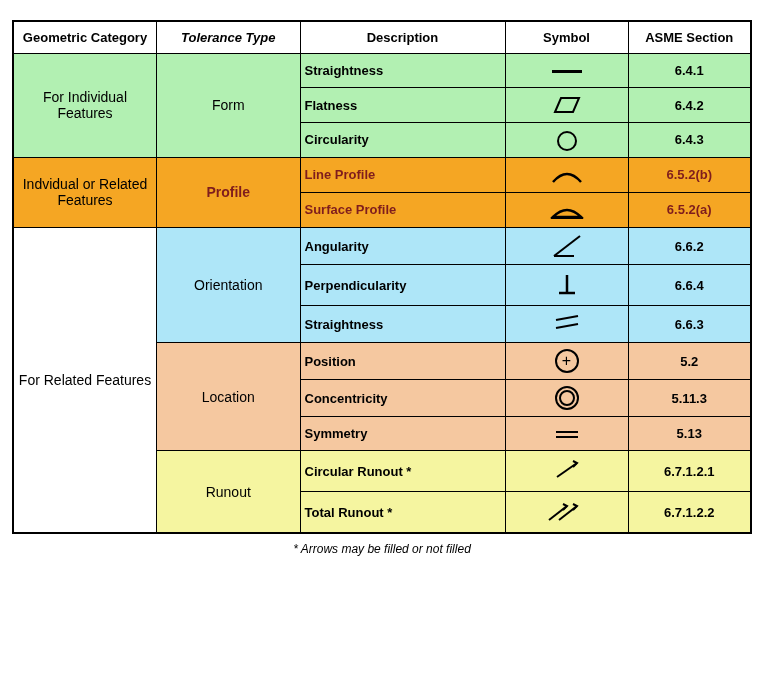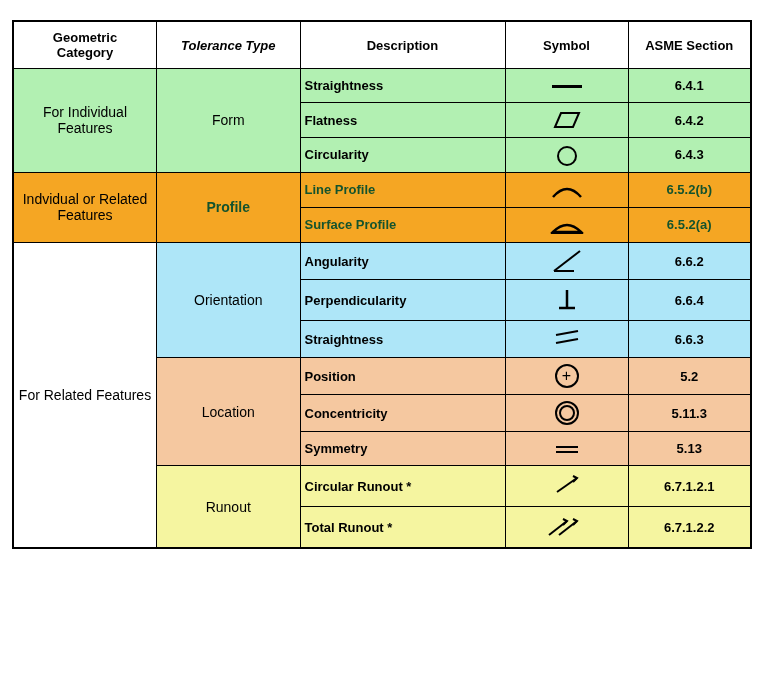--- a/index.html
+++ b/index.html
@@ -25,21 +25,21 @@
     th, td {
       border: 1px solid #000;
       text-align: center;
       padding: 6px 4px;
       vertical-align: middle;
     }
     thead th {
       background: #fff;
       font-weight: bold;
       font-size: 13px;
-      padding: 8px 12px;
+      padding: 8px 4px;
     }
     .col-category { width: 140px; }
     .col-tolerance { width: 140px; font-style: italic; }
     .col-description { width: 200px; }
     .col-symbol { width: 120px; }
     .col-asme { width: 120px; }
 
     .bg-green { background-color: #b2f0b2; }
     .bg-orange { background-color: #f5a623; color: #000; }
     .bg-blue { background-color: #aee6f8; }
@@ -135,21 +135,21 @@
     }
     .sym-symmetry span {
       display: block;
       width: 22px;
       height: 2px;
       background: #000;
     }
 
     .orange-bold {
       font-weight: bold;
-      color: #14532d;
+      color: #7f1d1d;
     }
 
     
     svg.sym { vertical-align: middle; }
   </style>
 </head>
 <body>
 
 <div class="table-container">
   <table>
@@ -290,13 +290,14 @@
             <polyline points="18,6 22,8 18,12" fill="none" stroke="#000" stroke-width="2"></polyline>
             <line x1="14" y1="22" x2="32" y2="8" stroke="#000" stroke-width="2"></line>
             <polyline points="28,6 32,8 28,12" fill="none" stroke="#000" stroke-width="2"></polyline>
           </svg>
         </td>
         <td class="asme-cell bg-yellow">6.7.1.2.2</td>
       </tr>
     </tbody>
   </table>
 
+  <p class="footnote">* Arrows may be filled or not filled</p>
 </div>
 
 </body></html>

